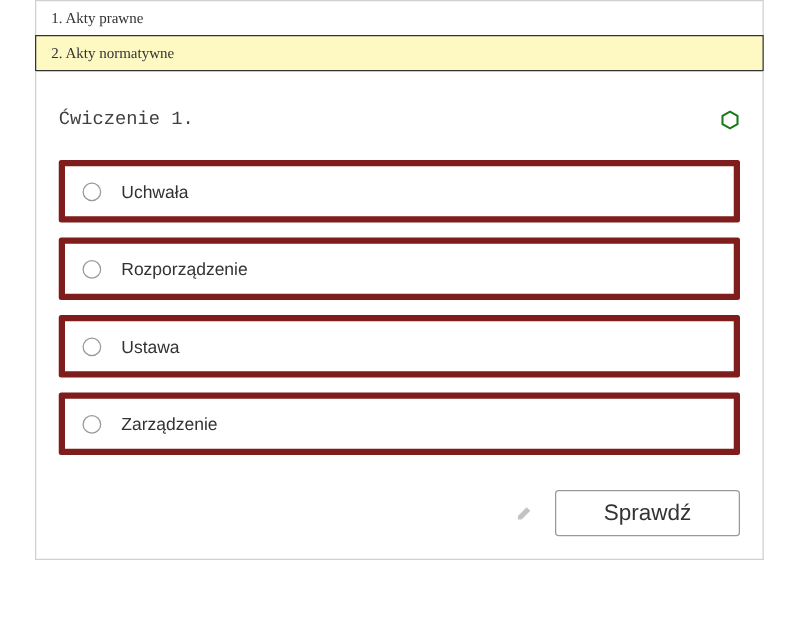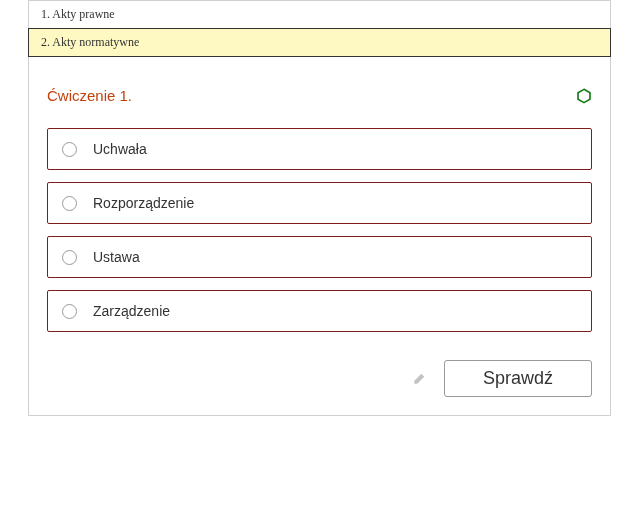--- a/index.html
+++ b/index.html
@@ -32,37 +32,37 @@
     border-top: none;
     padding: 30px 18px 18px 18px;
   }
   .exercise-header {
     display: flex;
     justify-content: space-between;
     align-items: center;
     margin-bottom: 24px;
   }
   .exercise-title {
-    font-family: Liberation Sans, sans-serif;
+    font-family: Liberation Mono, monospace;
     font-size: 15px;
-    color: #c2410c;
+    color: #404040;
   }
   .hex-icon {
     width: 16px; height: 16px;
   }
   .question-text {
     font-weight: bold;
     font-size: 14px;
     color: #222;
     line-height: 1.4;
     margin-bottom: 28px;
   }
   .options { display: flex; flex-direction: column; gap: 12px; }
   .option {
-    border: 1px solid #7f1d1d;
+    border: 5px solid #7f1d1d;
     border-radius: 2px;
     padding: 12px 14px;
     display: flex;
     align-items: center;
     gap: 16px;
     cursor: pointer;
     font-size: 14px;
     color: #333;
   }
   .radio-circle {

